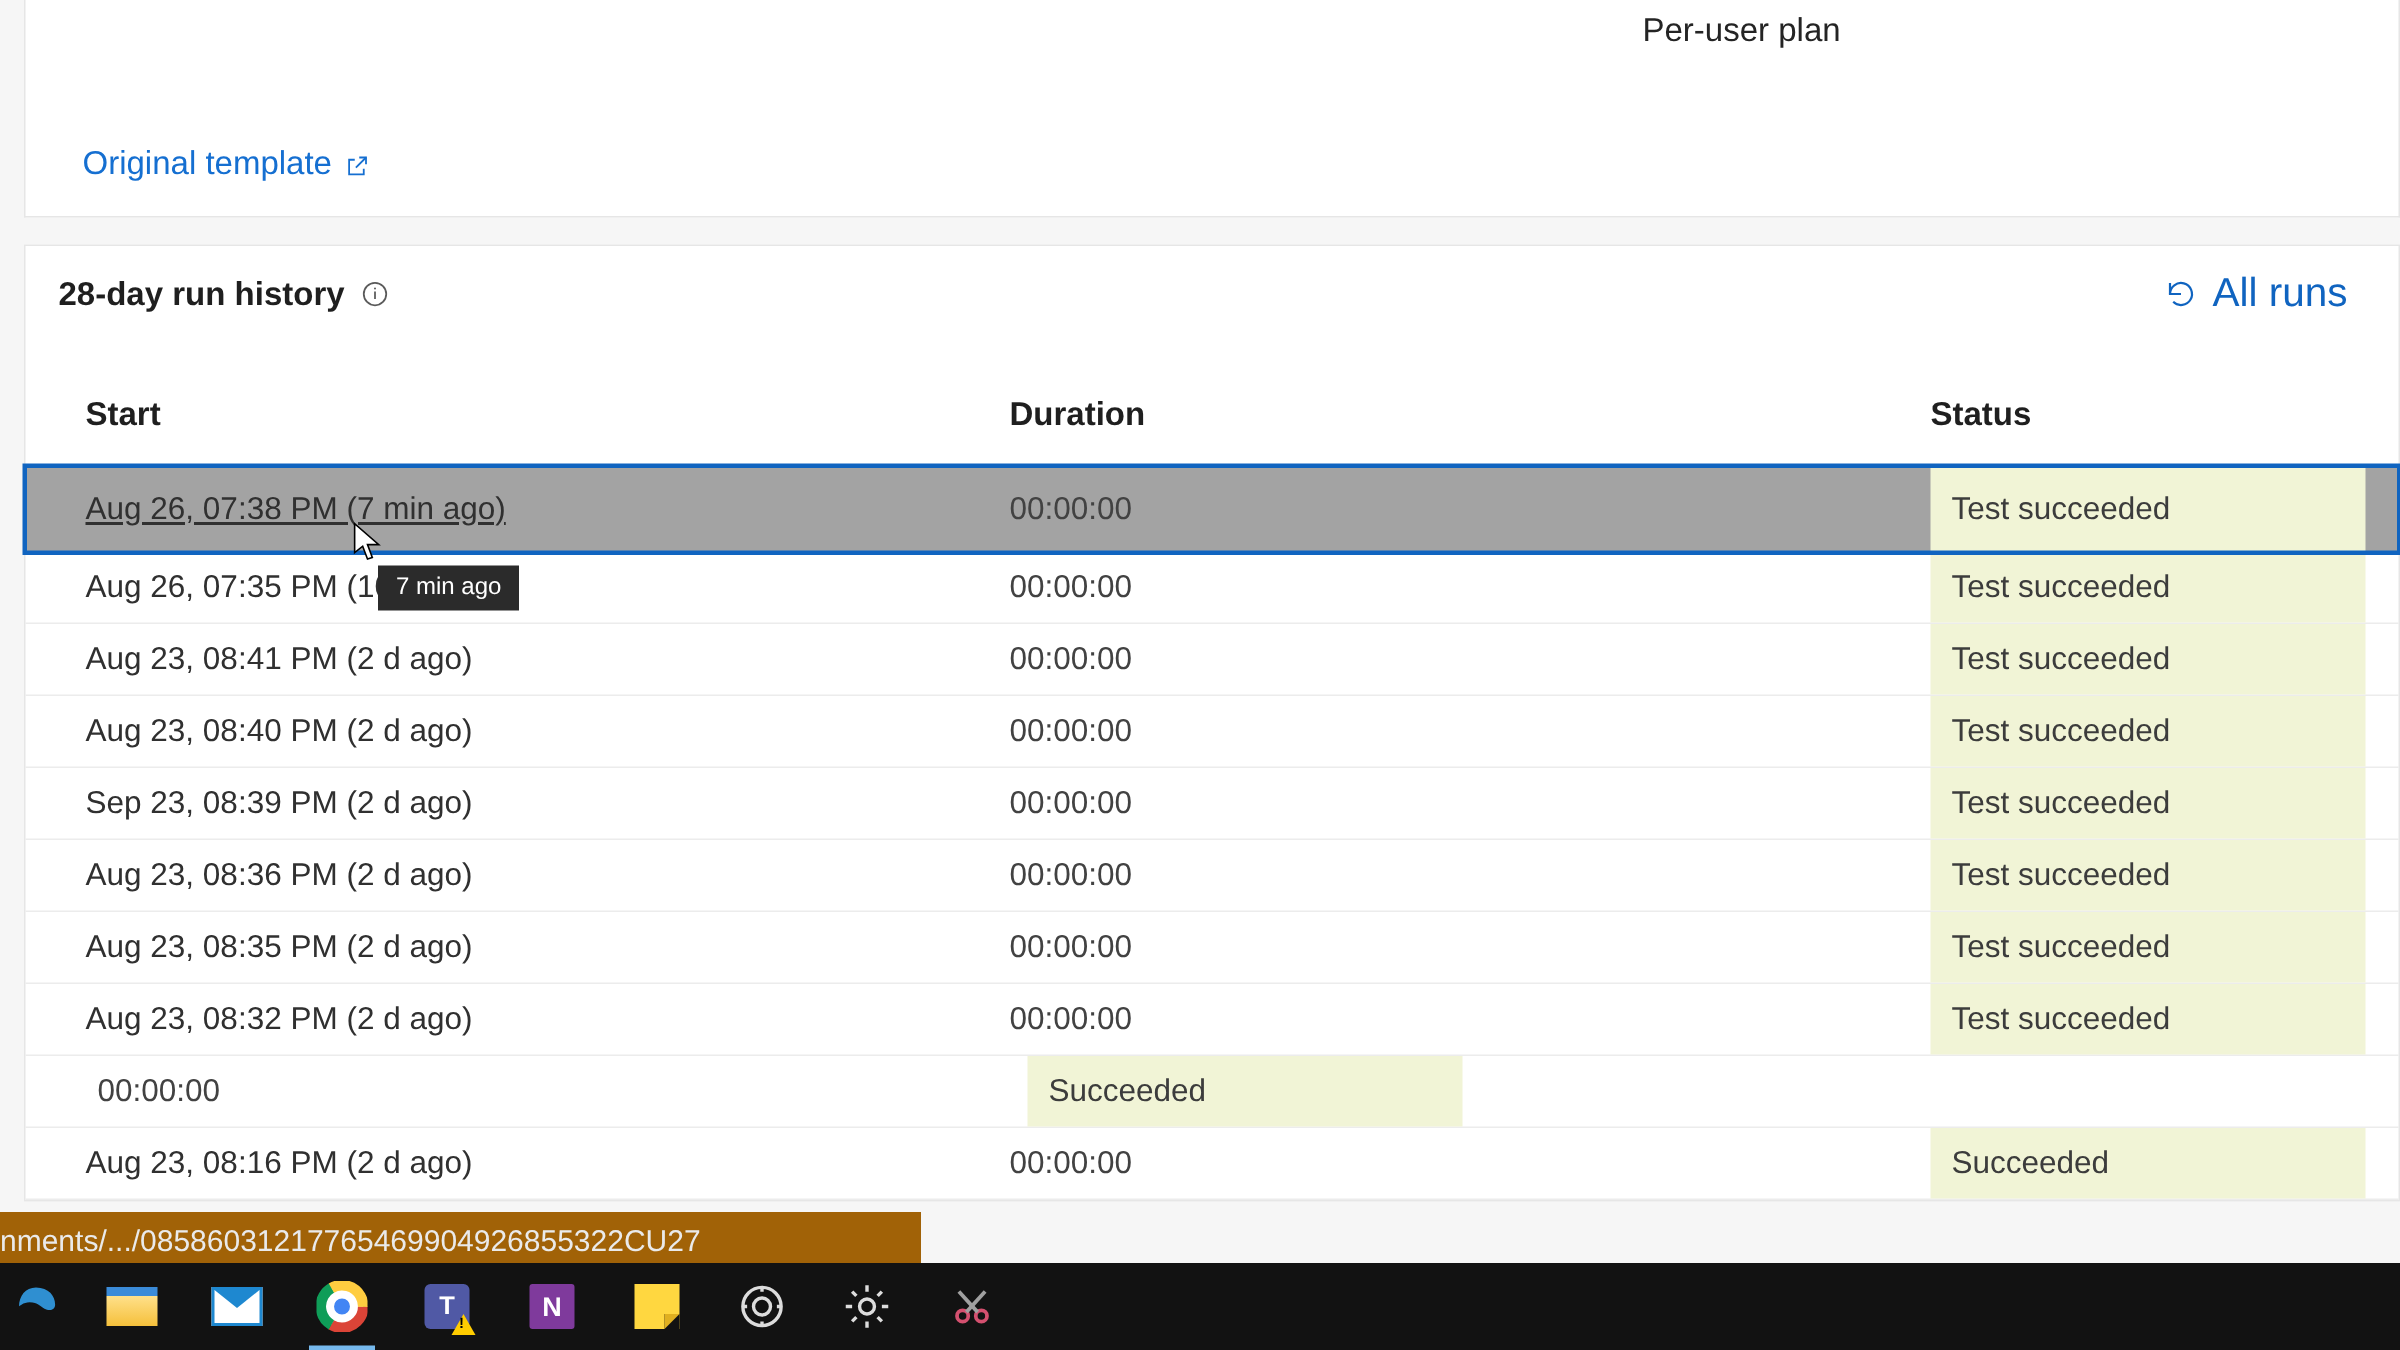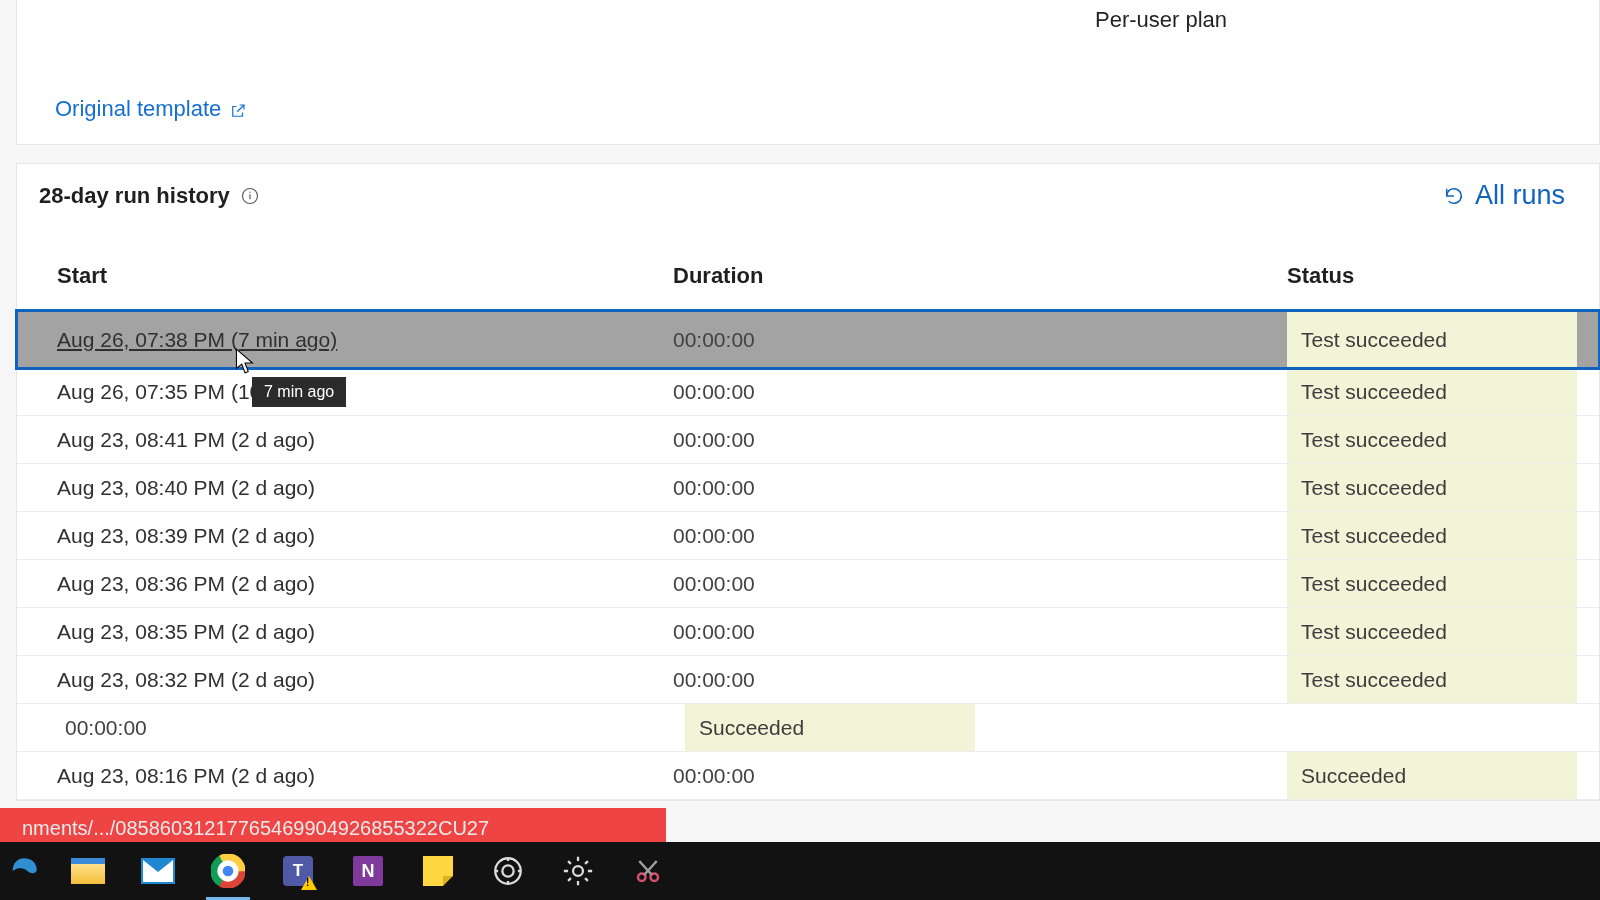--- a/index.html
+++ b/index.html
@@ -49,21 +49,21 @@
   .tbl-body .tbl-row.r2 { border-top: 1px solid #dedede; }
 
   
   .tooltip { position: absolute; top: 377px; left: 252px; background: #2b2b2b; color: #ffffff; font-size: 16px; padding: 6px 12px; white-space: nowrap; z-index: 50; }
 
   
   .cursor { position: absolute; top: 347px; left: 232px; z-index: 60; pointer-events: none; }
   .cursor svg { width: 26px; height: 30px; }
 
   
-  .url-status { position: absolute; top: 808px; left: 0; width: 666px; height: 40px; background: #ef4444; color: #eaeaea; font-size: 20px; display: flex; align-items: center; padding-left: 22px; padding-right: 10px; overflow: hidden; white-space: nowrap; }
+  .url-status { position: absolute; top: 808px; left: 0; width: 614px; height: 40px; background: #a16207; color: #eaeaea; font-size: 20px; display: flex; align-items: center; padding-left: 0; padding-right: 10px; overflow: hidden; white-space: nowrap; }
 
   
   .taskbar { position: absolute; bottom: 0; left: 0; right: 0; height: 58px; background: #121212; display: flex; align-items: center; }
   .task-icon { width: 60px; height: 52px; display: flex; align-items: center; justify-content: center; margin: 0 5px; cursor: pointer; position: relative; }
   .task-icon.first { margin-left: 0; width: 48px; }
   .task-icon.active::after { content: ""; position: absolute; bottom: -3px; left: 8px; right: 8px; height: 3px; background: #76b9ed; }
   .task-icon svg { width: 34px; height: 34px; }
 
   .ti-edge { color: #3ca0e6; }
   .ti-explorer-rect { width: 34px; height: 26px; background: linear-gradient(#ffe08a, #f5c03b); border-top: 6px solid #3b8bd8; }
@@ -149,21 +149,21 @@
             </div>
           </div>
           <div class="tbl-row">
             <div class="td td-start">Aug 23, 08:40 PM (2 d ago)</div>
             <div class="td td-duration">00:00:00</div>
             <div class="td td-status status-wrap">
               <div class="status-bg">Test succeeded</div>
             </div>
           </div>
           <div class="tbl-row">
-            <div class="td td-start">Aug 23, 08:39 PM (2 d ago)</div>
+            <div class="td td-start">Sep 23, 08:39 PM (2 d ago)</div>
             <div class="td td-duration">00:00:00</div>
             <div class="td td-status status-wrap">
               <div class="status-bg">Test succeeded</div>
             </div>
           </div>
           <div class="tbl-row">
             <div class="td td-start">Aug 23, 08:36 PM (2 d ago)</div>
             <div class="td td-duration">00:00:00</div>
             <div class="td td-status status-wrap">
               <div class="status-bg">Test succeeded</div>

